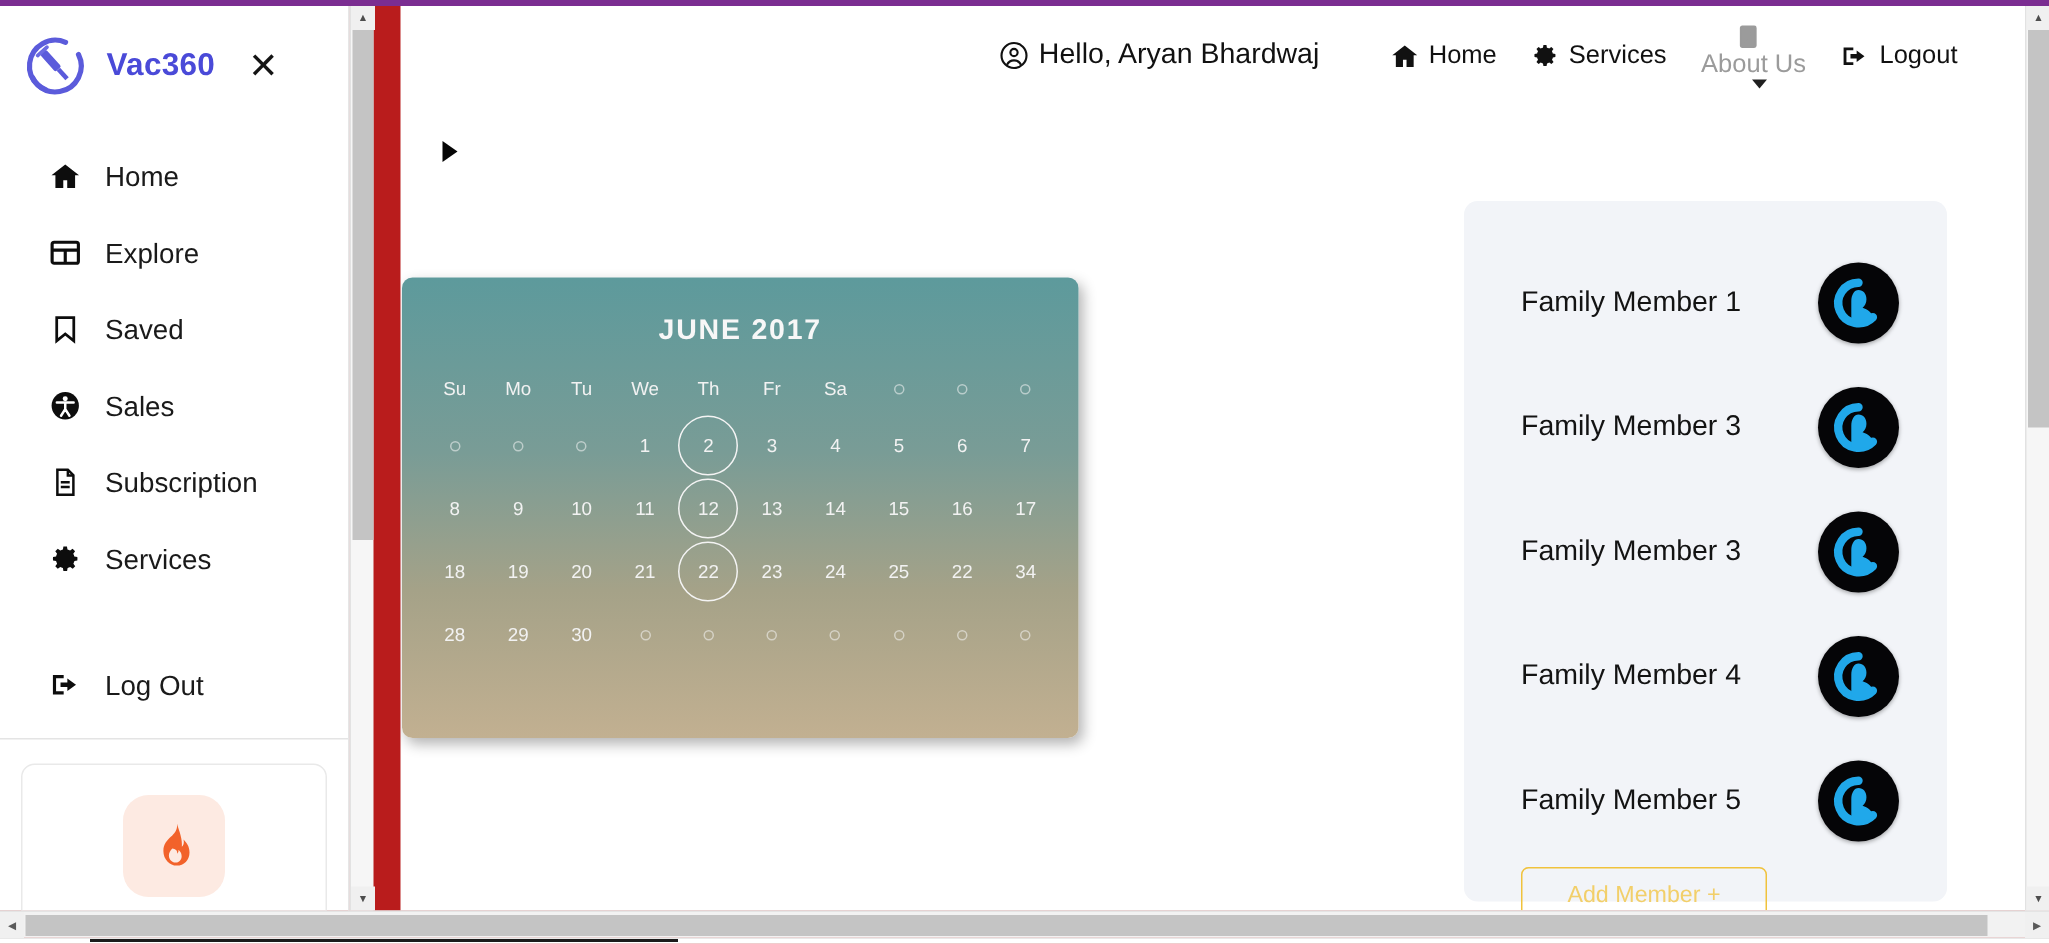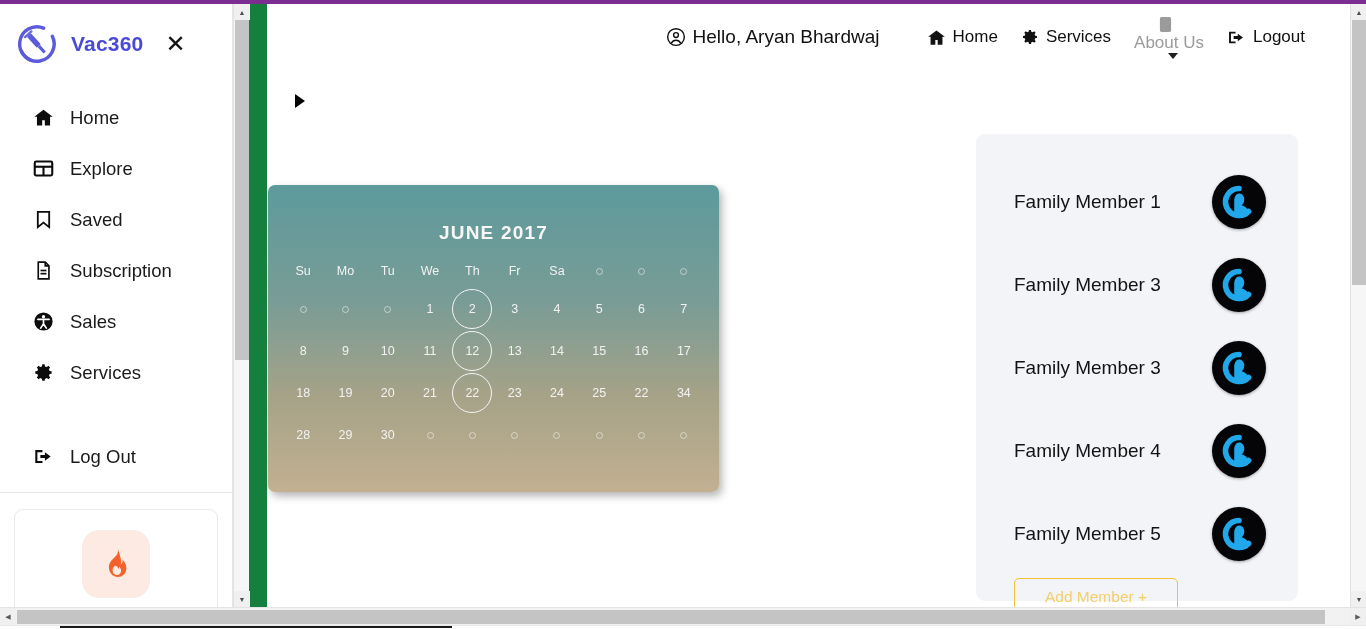--- a/index.html
+++ b/index.html
@@ -7,21 +7,21 @@
   html, body {
     width: 1366px; height: 629px;
     overflow: hidden;
     background: #ffffff;
     font-family: "Liberation Sans", sans-serif;
   }
 
   #app {
     position: relative;
     width: 1366px; height: 629px;
-    background: #15803d;
+    background: #b91c1c;
     overflow: hidden;
   }
 
   
   .top-strip {
     position: absolute; top: 0; left: 0;
     width: 1366px; height: 4px;
     background: #7b2d91;
     z-index: 60;
   }
@@ -188,21 +188,21 @@
 
   
   .calendar {
     position: absolute;
     top: 181px; left: 1px;
     width: 451px; height: 307px;
     border-radius: 7px;
     background: linear-gradient(to bottom, #5d9a9c 0%, #799c96 38%, #a5a288 68%, #c2b091 100%);
     box-shadow: 3px 4px 9px rgba(0,0,0,.30);
     overflow: hidden;
-    padding: 12px 14px;
+    padding: 0 14px;
   }
   .cal-title {
     text-align: center;
     color: #f7f7f7;
     font-size: 19px;
     font-weight: bold;
     letter-spacing: 1.2px;
     padding-top: 25px;
   }
   .cal-grid {
@@ -389,39 +389,39 @@
         <span class="nav-ico">
           <svg viewBox="0 0 24 24" width="21" height="21" fill="none" stroke="#0d0d0d" stroke-width="2.1">
             <path d="M5.5 3.2 h13 v17.6 L12 15.6 L5.5 20.8 Z"></path>
           </svg>
         </span>
         <span class="nav-lab">Saved</span>
       </div>
 
       <div class="nav-item">
         <span class="nav-ico">
+          <svg viewBox="0 0 24 24" width="21" height="21">
+            <circle cx="12" cy="12" r="10.4" fill="#0d0d0d"></circle>
+            <circle cx="12" cy="6.6" r="1.9" fill="#fff"></circle>
+            <path d="M5.6 9.6 h12.8 M12 9.6 v5 M12 14.6 l-3.2 5 M12 14.6 l3.2 5" stroke="#fff" stroke-width="1.9" fill="none" stroke-linecap="round"></path>
+          </svg>
+        </span>
+        <span class="nav-lab">Sales</span>
+      </div>
+
+      <div class="nav-item">
+        <span class="nav-ico">
           <svg viewBox="0 0 24 24" width="21" height="21" fill="none" stroke="#0d0d0d" stroke-width="1.9">
             <path d="M6 2.4 h8 l4.2 4.2 V21.6 H6 Z"></path>
             <path d="M14 2.4 V6.8 h4.2"></path>
             <line x1="8.6" y1="12" x2="15.4" y2="12"></line>
             <line x1="8.6" y1="15.6" x2="15.4" y2="15.6"></line>
           </svg>
         </span>
         <span class="nav-lab">Subscription</span>
-      </div>
-
-      <div class="nav-item">
-        <span class="nav-ico">
-          <svg viewBox="0 0 24 24" width="21" height="21">
-            <circle cx="12" cy="12" r="10.4" fill="#0d0d0d"></circle>
-            <circle cx="12" cy="6.6" r="1.9" fill="#fff"></circle>
-            <path d="M5.6 9.6 h12.8 M12 9.6 v5 M12 14.6 l-3.2 5 M12 14.6 l3.2 5" stroke="#fff" stroke-width="1.9" fill="none" stroke-linecap="round"></path>
-          </svg>
-        </span>
-        <span class="nav-lab">Sales</span>
       </div>
 
       <div class="nav-item">
         <span class="nav-ico">
           <svg viewBox="0 0 24 24" width="21" height="21" fill="#0d0d0d">
             <path d="M12 8.2a3.8 3.8 0 1 0 0 7.6 3.8 3.8 0 0 0 0-7.6Zm9.2 5.2.1-1.4-.1-1.4-2.3-.4a7.3 7.3 0 0 0-.8-2l1.4-1.9-1.9-1.9-1.9 1.4a7.3 7.3 0 0 0-2-.8L13.3 2.7 12 2.6l-1.4.1-.4 2.3a7.3 7.3 0 0 0-2 .8L6.3 4.4 4.4 6.3l1.4 1.9a7.3 7.3 0 0 0-.8 2l-2.3.4L2.6 12l.1 1.4 2.3.4a7.3 7.3 0 0 0 .8 2l-1.4 1.9 1.9 1.9 1.9-1.4a7.3 7.3 0 0 0 2 .8l.4 2.3 1.4.1 1.4-.1.4-2.3a7.3 7.3 0 0 0 2-.8l1.9 1.4 1.9-1.9-1.4-1.9a7.3 7.3 0 0 0 .8-2Z"></path>
           </svg>
         </span>
         <span class="nav-lab">Services</span>
       </div>

